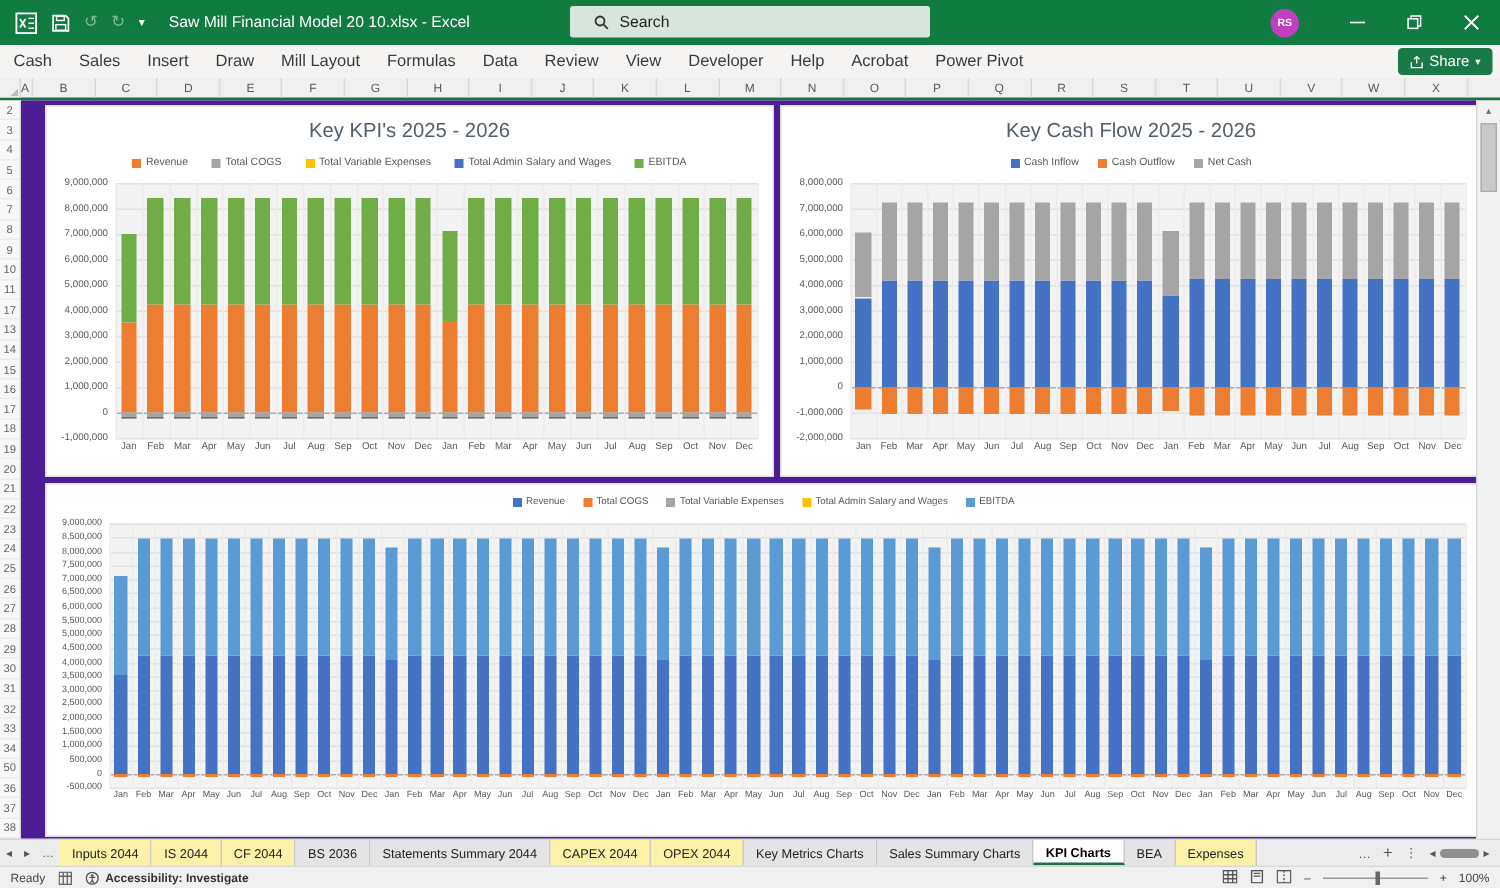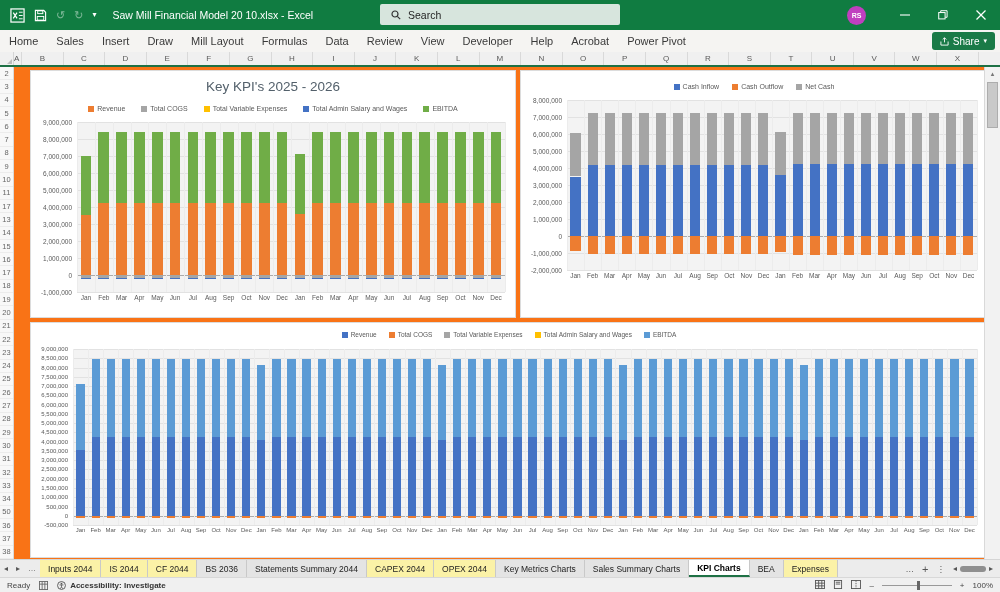--- a/index.html
+++ b/index.html
@@ -6,21 +6,21 @@
   html,body{width:1000px;height:592px;overflow:hidden}
   body{font-family:"Liberation Sans","DejaVu Sans",sans-serif;background:#fff}
   .app{width:1000px;height:592px;display:flex;flex-direction:column}
 
   
   .titlebar{flex:0 0 30px;background:#107C41;display:flex;align-items:center;color:#fff;position:relative}
   .qat{display:flex;align-items:center;gap:9px;padding-left:10px}
   .qat-btn{display:flex;align-items:center;font-size:11px;line-height:1}
   .qat-btn.dim{opacity:.45}
   .doc-title{font-size:10.5px;margin-left:16px;white-space:nowrap}
-  .searchbox{position:absolute;left:50%;transform:translateX(-50%);top:4px;width:240px;height:21px;background:#D7E5DD;border-radius:2px;display:flex;align-items:center;padding-left:11px;gap:7px;color:#1f1f1f;font-size:10.5px}
+  .searchbox{position:absolute;left:50%;transform:translateX(-50%);top:4px;width:240px;height:21px;background:#D7E5DD;border-radius:2px;display:flex;align-items:center;padding-left:16px;gap:7px;color:#1f1f1f;font-size:10.5px}
   .tb-right{position:absolute;right:0;top:0;height:30px;display:flex;align-items:center}
   .avatar{width:19px;height:19px;border-radius:50%;background:#C03FBF;color:#fff;font-size:7px;font-weight:bold;display:flex;align-items:center;justify-content:center;margin-right:20px}
   .win-btn{width:38px;height:30px;display:flex;align-items:center;justify-content:center}
 
   
   .ribbon-row{flex:0 0 22px;background:#F5F4F2;display:flex;align-items:center;position:relative}
   #ribbon-tabs{display:flex;height:22px}
   .rtab{font-size:11px;color:#3a3a3a;padding:0 9px;display:flex;align-items:center;white-space:nowrap}
   .share-btn{position:absolute;right:5px;top:2px;height:18px;background:#1A7A47;color:#fff;border-radius:3px;font-size:10px;display:flex;align-items:center;gap:4px;padding:0 8px}
 
@@ -29,21 +29,21 @@
   .corner{flex:0 0 14px;border-right:1px solid #D5D5D5;position:relative;background:#F0F0F0}
   .corner:after{content:'';position:absolute;right:1px;bottom:1px;border-left:5px solid transparent;border-bottom:5px solid #BDBDBD}
   .colA{flex:0 0 8px;overflow:hidden;font-size:8px;color:#5a5a5a;display:flex;align-items:center;border-right:1px solid #D9D9D9}
   .col-h{flex:0 0 41.6px;font-size:8px;color:#5a5a5a;display:flex;align-items:center;justify-content:center;border-right:1px solid #D9D9D9}
   .colspacer{flex:1}
 
   
   .main{flex:1;display:flex;min-height:0}
   .gutter{flex:0 0 14px;display:flex;flex-direction:column;border-right:1px solid #D9D9D9;background:#F8F8F8}
   .row-n{flex:1;font-size:7.5px;color:#666;display:flex;align-items:center;justify-content:center;border-bottom:1px solid #ECECEC}
-  .sheet{flex:1;position:relative;background:#f97316;overflow:hidden}
+  .sheet{flex:1;position:relative;background:#4c1d95;overflow:hidden}
   .vscroll{flex:0 0 16px;background:#F2F2F2;border-left:1px solid #D9D9D9;position:relative}
   .vs-up{height:13px;display:flex;align-items:center;justify-content:center;font-size:7px;color:#777}
   .vs-thumb{position:absolute;left:2px;right:2px;top:15px;height:46px;background:#C9C9C9;border:1px solid #ADADAD}
 
   
   .chart{position:absolute;background:#fff;border:1px solid #DCDCDC;display:flex;flex-direction:column;padding-top:8px}
   #chart-0{left:16px;top:3px;width:486px;height:248px}
   #chart-1{left:506px;top:3px;width:468px;height:248px}
   #chart-2{left:16px;top:255px;width:958px;height:236px;padding-top:5px}
   .chart-title{text-align:center;font-size:13.5px;color:#53606B;flex:0 0 22px}
@@ -142,21 +142,21 @@
         <svg width="10" height="10" viewBox="0 0 10 10">
             <line x1="0.5" y1="0.5" x2="9.5" y2="9.5" stroke="#fff" stroke-width="1.2"></line>
             <line x1="9.5" y1="0.5" x2="0.5" y2="9.5" stroke="#fff" stroke-width="1.2"></line>
           </svg>
       </div>
     </div>
   </div>
 
   <div class="ribbon-row">
     <div id="ribbon-tabs">
-        <div class="rtab">Home</div>
+        <div class="rtab">Cash</div>
         <div class="rtab">Sales</div>
         <div class="rtab">Insert</div>
         <div class="rtab">Draw</div>
         <div class="rtab">Mill Layout</div>
         <div class="rtab">Formulas</div>
         <div class="rtab">Data</div>
         <div class="rtab">Review</div>
         <div class="rtab">View</div>
         <div class="rtab">Developer</div>
         <div class="rtab">Help</div>
@@ -466,20 +466,21 @@
                 <div class="x-tick" style="left: 347.8px;">Aug</div>
                 <div class="x-tick" style="left: 365.6px;">Sep</div>
                 <div class="x-tick" style="left: 383.4px;">Oct</div>
                 <div class="x-tick" style="left: 401.3px;">Nov</div>
                 <div class="x-tick" style="left: 419.1px;">Dec</div>
               </div>
             </div>
           </div>
         </div>
         <div class="chart" id="chart-1">
+          <div class="chart-title">Key Cash Flow 2025 - 2026</div>
           <div class="legend">
             <div class="lg-item">
               <div class="swatch" style="background: rgb(68, 114, 196);"></div>
               <div>Cash Inflow</div>
             </div>
             <div class="lg-item">
               <div class="swatch" style="background: rgb(237, 125, 49);"></div>
               <div>Cash Outflow</div>
             </div>
             <div class="lg-item">

